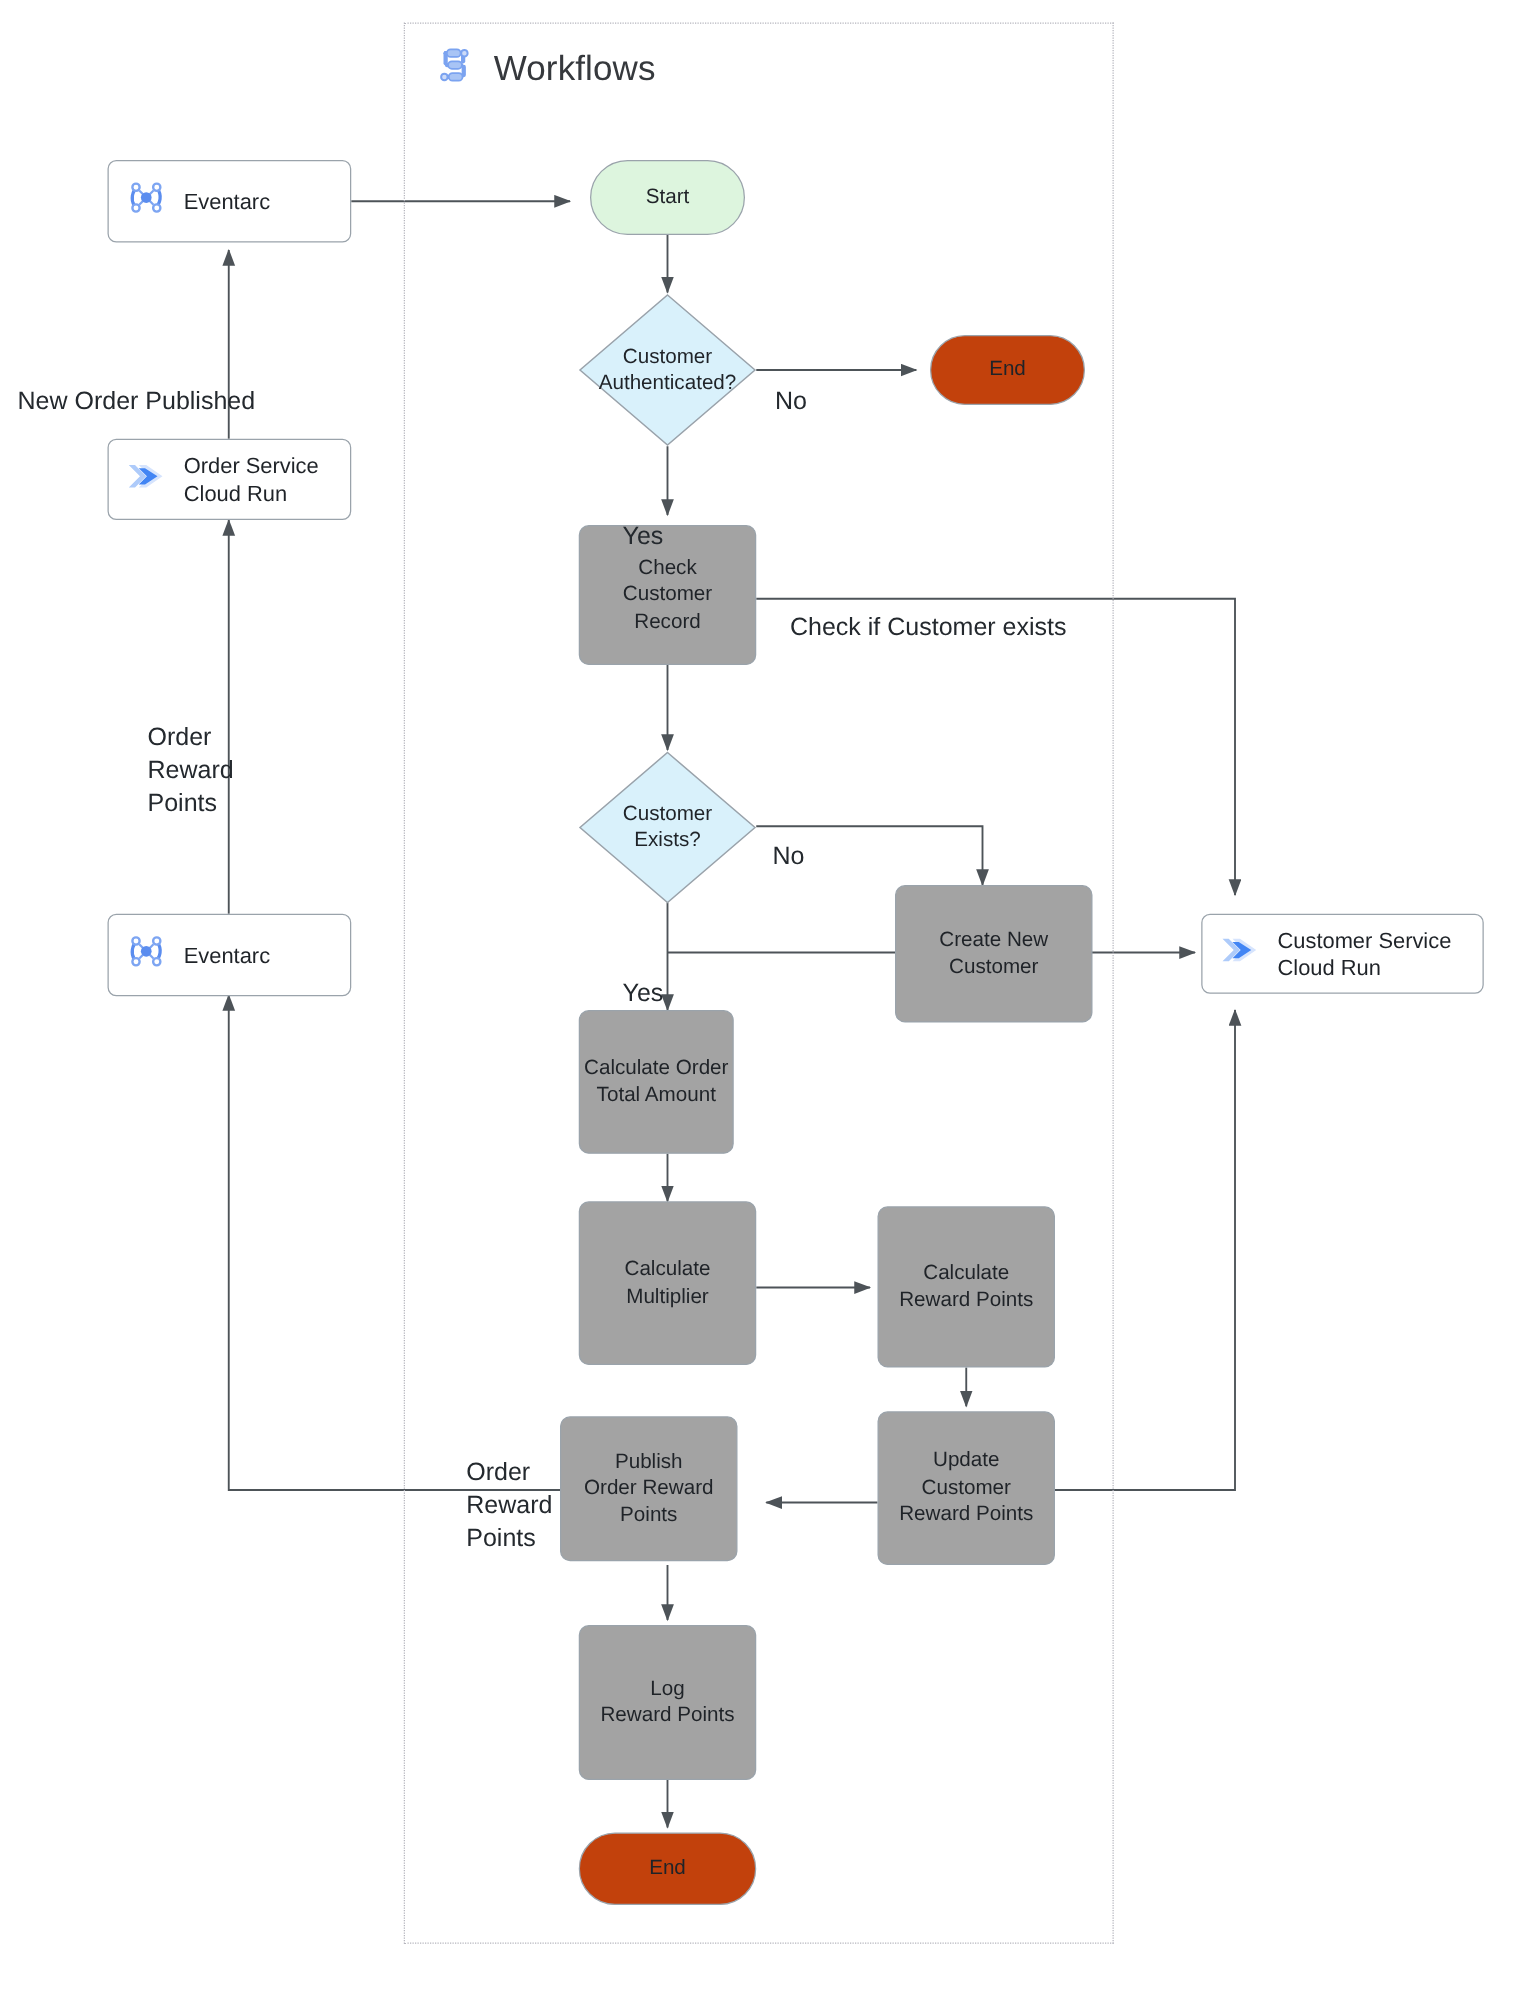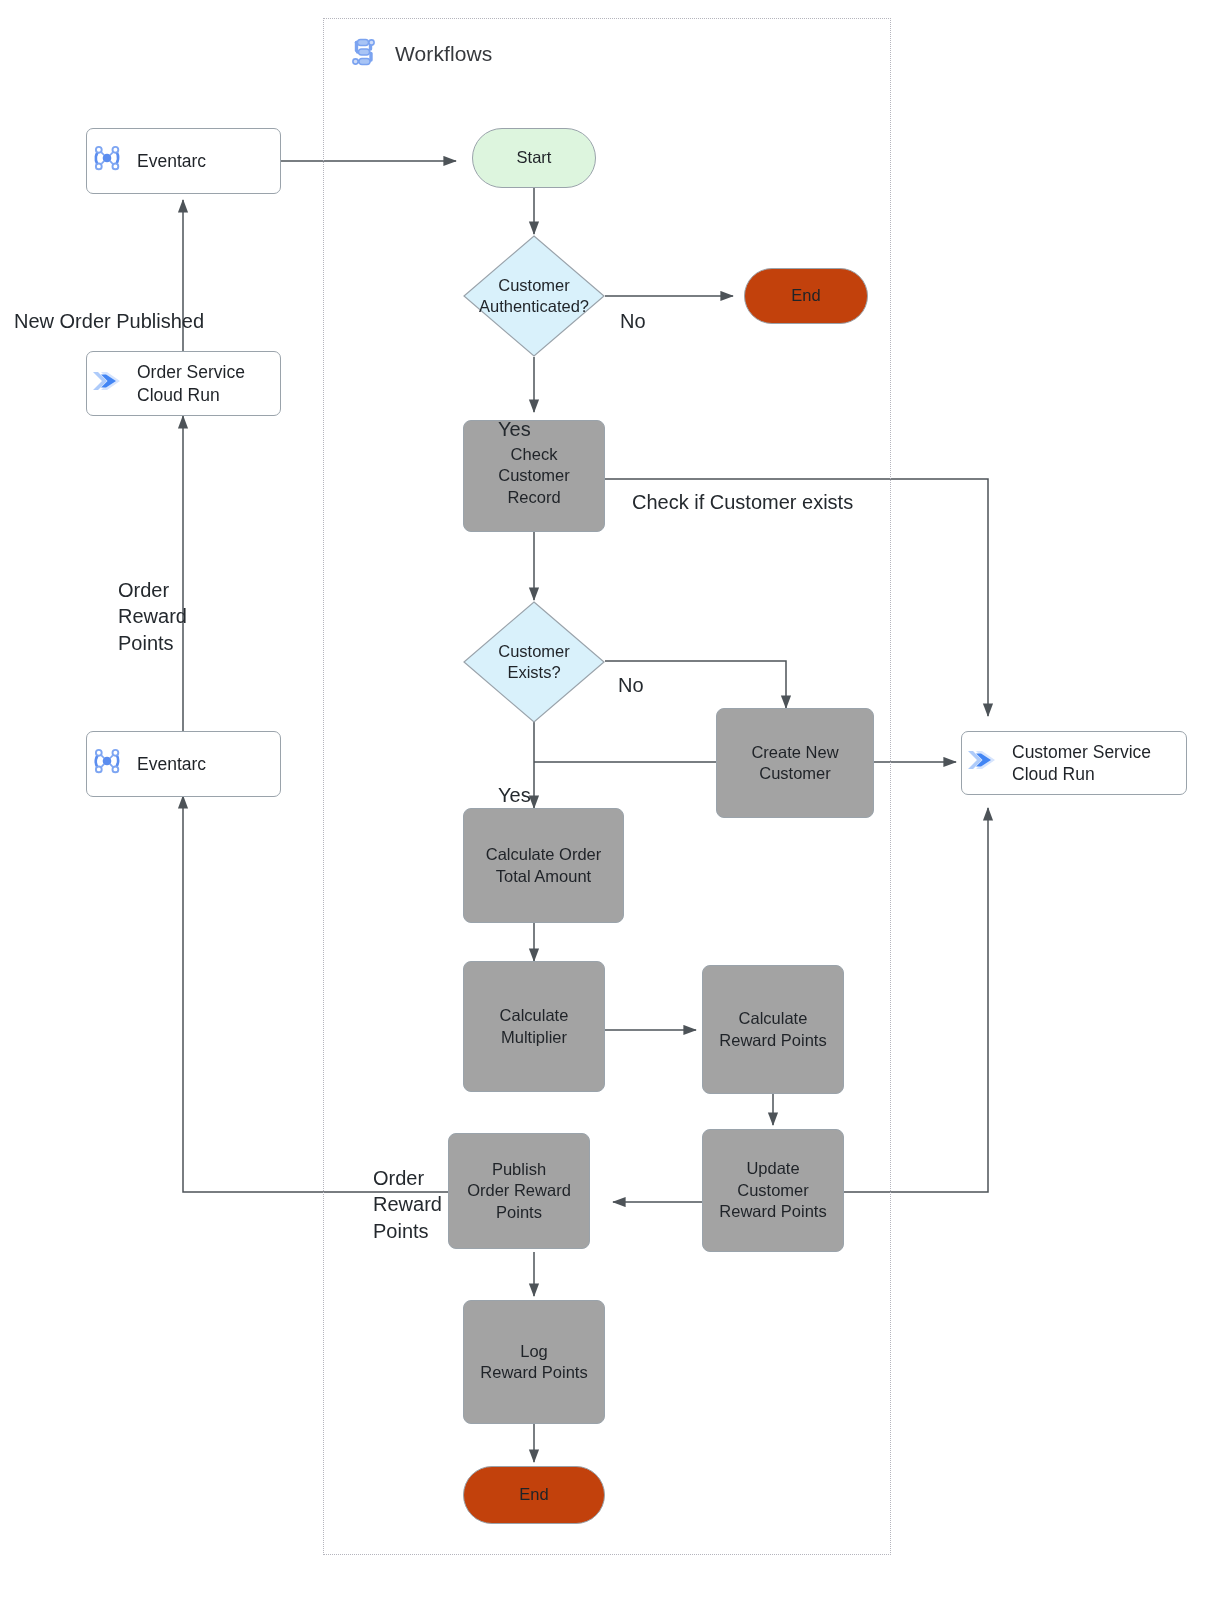--- a/index.html
+++ b/index.html
@@ -31,21 +31,21 @@
     background: transparent;
   }
   .container-header {
     position: absolute;
     left: 345px; top: 33px;
     display: flex;
     align-items: center;
     gap: 12px;
   }
   .container-title {
-    font-size: 21px;
+    font-size: 28px;
     color: #36393d;
     letter-spacing: .1px;
     white-space: nowrap;
   }
 
   
   .node {
     position: absolute;
     display: flex;
     align-items: center;
@@ -69,20 +69,21 @@
   .term-end   { background: #c2410c; }
 
   .svc {
     background: #ffffff;
     border: 1.2px solid #9aa3ab;
     border-radius: 7px;
     display: flex;
     flex-direction: row;
     align-items: center;
     justify-content: flex-start;
+    padding-left: 10px;
     gap: 10px;
     font-size: 17.5px;
   }
   .svc .svc-label { text-align: left; line-height: 1.28; }
 
   
   .diamond-wrap { position: absolute; }
   .diamond-wrap svg { position: absolute; left: 0; top: 0; }
   .diamond-text {
     position: absolute;
@@ -308,21 +309,21 @@
     </div>
   </div>
 
   <div class="node proc" style="left:716px; top:708px; width:158px; height:110px;">
     <span>
       <span>Create New</span><br>
       <span>Customer</span>
     </span>
   </div>
 
-  <div class="node proc" style="left:463px; top:808px; width:161px; height:115px;">
+  <div class="node proc" style="left:463px; top:808px; width:124px; height:115px;">
     <span>
       <span>Calculate Order</span><br>
       <span>Total Amount</span>
     </span>
   </div>
 
   <div class="node proc" style="left:463px; top:961px; width:142px; height:131px;">
     <span>
       <span>Calculate</span><br>
       <span>Multiplier</span>

